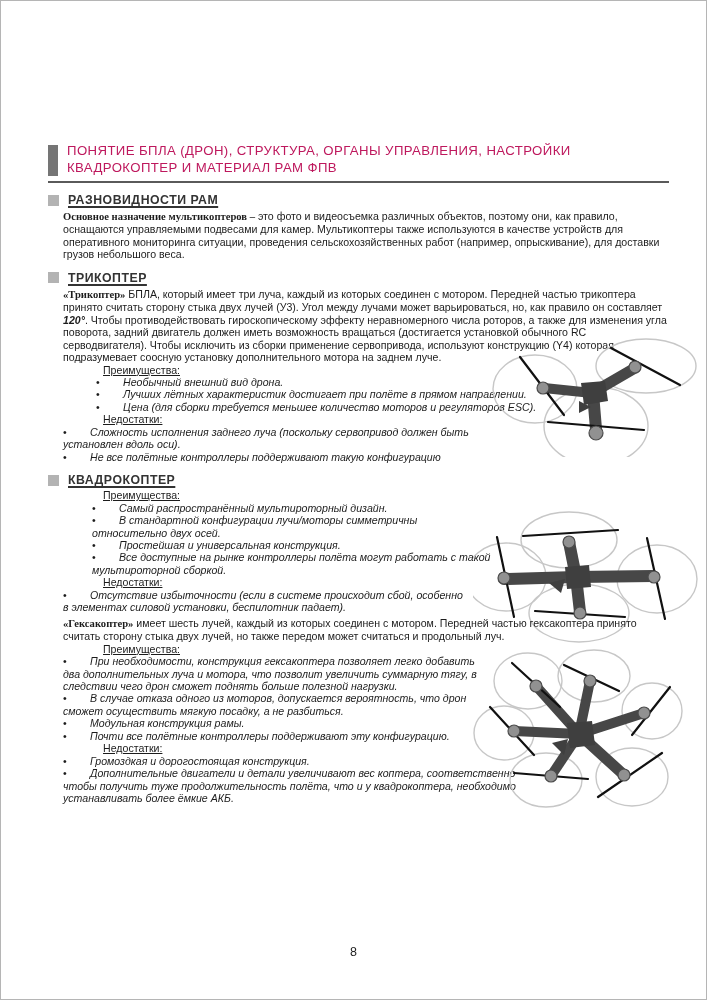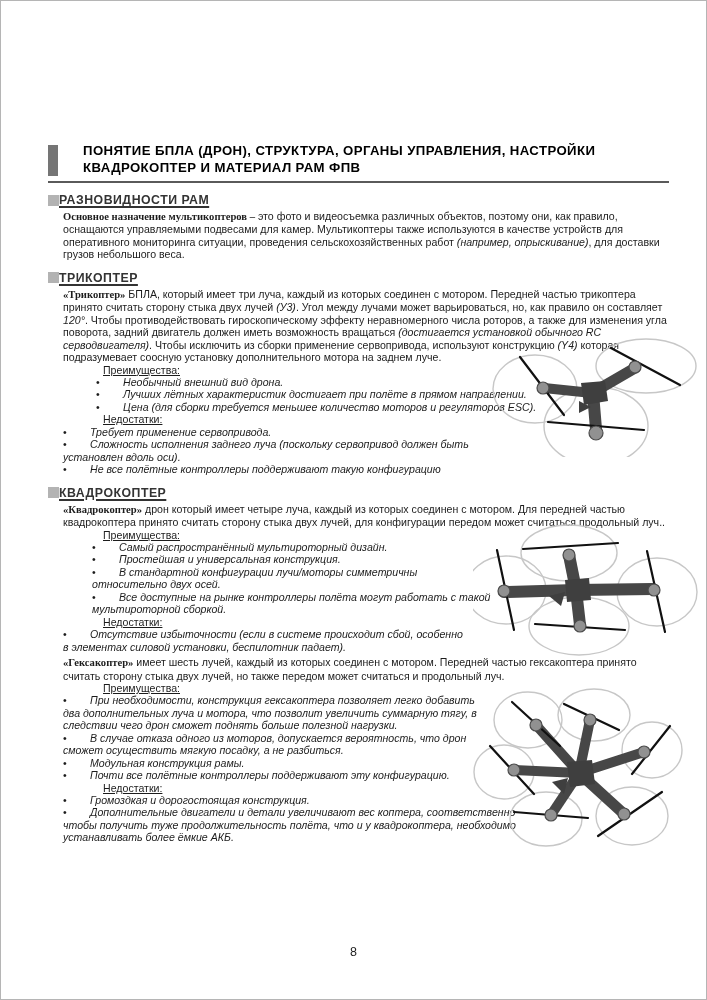--- a/index.html
+++ b/index.html
@@ -12,34 +12,34 @@
     box-sizing:border-box;
     font-family:"Liberation Sans", sans-serif;
     color:#1c1c1c;
     overflow:hidden;
   }
   .content{position:absolute;left:47px;top:142px;width:621px;}
 
   
   .doc-header{display:flex;align-items:flex-start;gap:9px;}
   .hmarker{width:10px;height:31px;background:#757575;flex:0 0 auto;margin-top:2px;}
-  .htitle{font-weight:bold;font-size:13.2px;line-height:16.5px;letter-spacing:.4px;color:#000000;margin-left:16px;}
+  .htitle{font-weight:normal;font-size:13.2px;line-height:16.5px;letter-spacing:.4px;color:#be185d;}
   .header-rule{border:none;border-top:2px solid #5a5a5a;margin:5px 0 0 0;}
 
   
-  .sec-heading{display:flex;align-items:center;margin:10px 0 2px 0;}
+  .sec-heading{display:flex;align-items:center;gap:9px;margin:10px 0 2px 0;}
   .smarker{width:11px;height:11px;background:#b3b3b3;flex:0 0 auto;}
   .sec-title{font-weight:bold;font-size:12.3px;letter-spacing:.5px;color:#333;
              text-decoration:underline;text-underline-offset:2px;text-decoration-thickness:1.5px;}
 
   
   .para{font-size:10.6px;line-height:12.45px;margin:3px 0 0 15px;}
   .b{font-weight:bold;font-family:Liberation Serif, serif;}
-  .i{font-style:italic;}
-  .bi{font-weight:normal;font-style:italic;}
+  .i{}
+  .bi{font-weight:bold;font-style:italic;}
   .lbl{display:block;font-size:10.6px;line-height:12.45px;margin:0 0 0 15px;
        text-decoration:underline;text-underline-offset:1px;padding-left:40px;}
   ul.blist{margin:0 0 0 15px;padding:0;list-style:none;
            font-size:10.6px;line-height:12.45px;font-style:italic;}
   ul.blist li{margin:0;}
   .blt{display:inline-block;width:27px;font-style:normal;}
 
   .copter{position:relative;margin-top:2px;}
   .copter-img{position:absolute;}
   .img-tri{top:64px;right:-34px;}
@@ -83,21 +83,20 @@
       </div>
       <p class="para"><span class="b">«Трикоптер»</span><span> БПЛА, который имеет три луча, каждый из которых соединен с мотором. Передней частью трикоптера принято считать сторону стыка двух лучей </span><span class="i">(У3)</span><span>. Угол между лучами может варьироваться, но, как правило он составляет </span><span class="bi">120°</span><span>. Чтобы противодействовать гироскопическому эффекту неравномерного числа роторов, а также для изменения угла поворота, задний двигатель должен иметь возможность вращаться </span><span class="i">(достигается установкой обычного RC серводвигателя)</span><span>. Чтобы исключить из сборки применение сервопривода, используют конструкцию </span><span class="i">(Y4)</span><span> которая подразумевает соосную установку дополнительного мотора на заднем луче.</span></p>
       <span class="lbl">Преимущества:</span>
       <ul class="blist" style="max-width:458px;margin-left:48px;">
           <li><span class="blt">•</span>Необычный внешний вид дрона.</li>
           <li><span class="blt">•</span>Лучших лётных характеристик достигает при полёте в прямом направлении.</li>
           <li><span class="blt">•</span>Цена (для сборки требуется меньшее количество моторов и регуляторов ESC).</li>
         </ul>
       <span class="lbl">Недостатки:</span>
       <ul class="blist" style="max-width:458px;">
-          <li><span class="blt">•</span>Требует применение сервопривода.</li>
           <li><span class="blt">•</span>Сложность исполнения заднего луча (поскольку сервопривод должен быть установлен вдоль оси).</li>
           <li><span class="blt">•</span>Не все полётные контроллеры поддерживают такую конфигурацию</li>
         </ul>
 
       <svg class="copter-img img-tri" width="212" height="122" viewBox="0 0 212 122">
         <ellipse class="prop-ring" cx="155" cy="31" rx="50" ry="27"></ellipse>
         <ellipse class="prop-ring" cx="44" cy="54" rx="42" ry="34"></ellipse>
         <ellipse class="prop-ring" cx="105" cy="91" rx="52" ry="39"></ellipse>
         <path class="arm" d="M101 58 L144 33" stroke-width="11"></path>
         <path class="arm" d="M101 58 L53 53" stroke-width="10"></path>
@@ -111,26 +110,25 @@
         <circle class="motor" cx="52" cy="53" r="6"></circle>
         <circle class="motor" cx="105" cy="98" r="7"></circle>
       </svg>
     </section>
 
     <section class="copter">
       <div class="sec-heading">
         <span class="smarker"></span>
         <span class="sec-title">КВАДРОКОПТЕР</span>
       </div>
-      <p class="para"><span class="b">«Квадрокоптер»</span><span> дрон который имеет четыре луча, каждый из которых соединен с мотором. Для  передней частью квадрокоптера принято считать сторону стыка двух лучей, для конфигурации передом может считаться продольный луч..</span></p>
       <span class="lbl">Преимущества:</span>
       <ul class="blist" style="max-width:402px;margin-left:44px;">
           <li><span class="blt">•</span>Самый распространённый мультироторный дизайн.</li>
+          <li><span class="blt">•</span>В стандартной конфигурации лучи/моторы симметричны относительно двух осей.</li>
           <li><span class="blt">•</span>Простейшая и универсальная конструкция.</li>
-          <li><span class="blt">•</span>В стандартной конфигурации лучи/моторы симметричны относительно двух осей.</li>
           <li><span class="blt">•</span>Все доступные на рынке контроллеры полёта могут работать с такой мультироторной сборкой.</li>
         </ul>
       <span class="lbl">Недостатки:</span>
       <ul class="blist" style="max-width:402px;">
           <li><span class="blt">•</span>Отсутствие избыточности (если в системе происходит сбой, особенно в элементах силовой установки, беспилотник падает).</li>
         </ul>
 
       <svg class="copter-img img-quad" width="230" height="135" viewBox="0 0 230 135">
         <ellipse class="prop-ring" cx="96" cy="31" rx="48" ry="28"></ellipse>
         <ellipse class="prop-ring" cx="184" cy="70" rx="40" ry="34"></ellipse>

